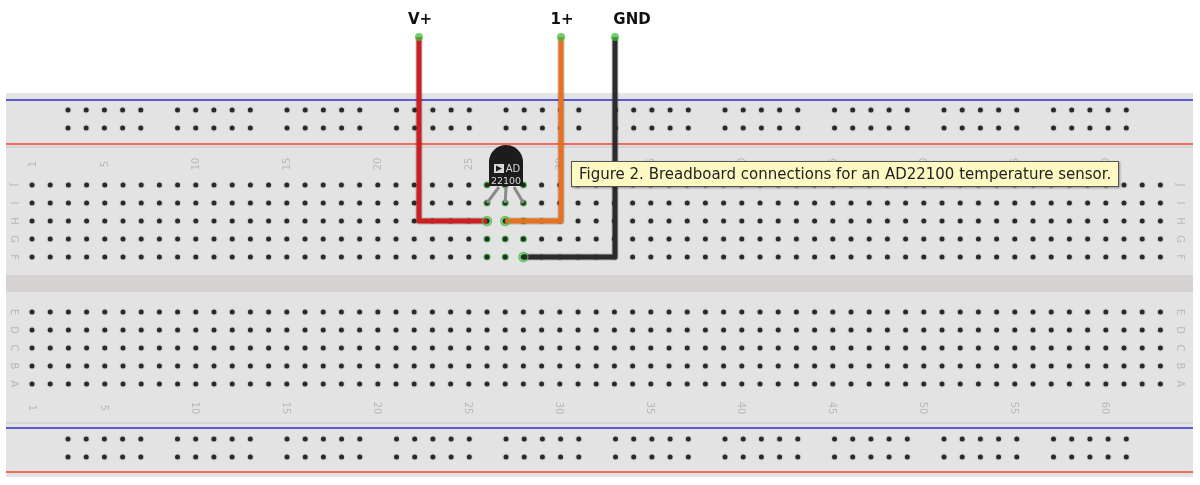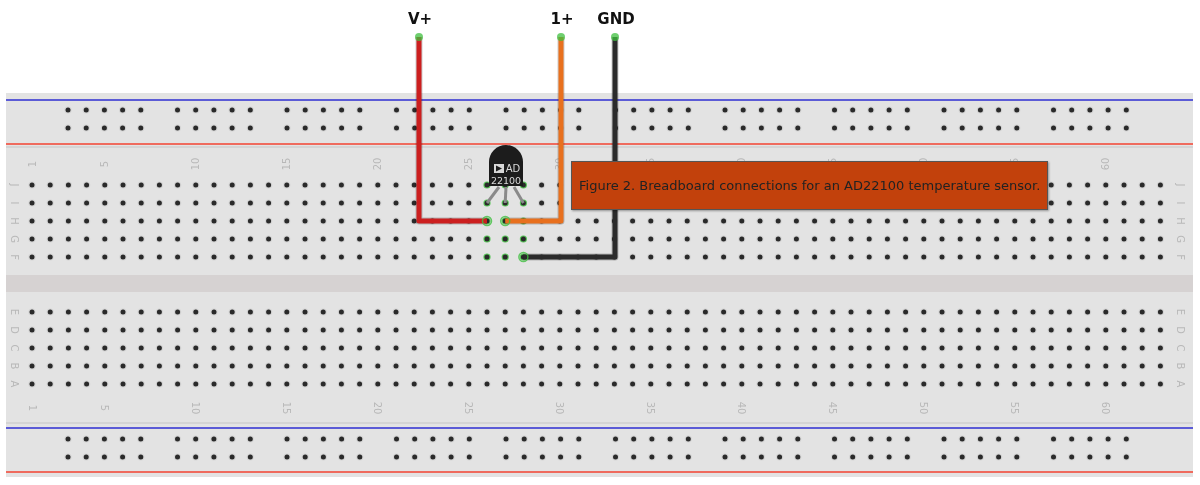--- a/index.html
+++ b/index.html
@@ -1,23 +1,23 @@
 <!DOCTYPE html>
 <html><head>
   <meta charset="utf-8">
   <style>
     html, body { margin: 0; padding: 0; background: #ffffff; }
     body { width: 1200px; height: 485px; position: relative; overflow: hidden;
            font-family: "Liberation Sans", sans-serif; }
     #stage { position: absolute; left: 0; top: 0; width: 1200px; height: 485px; }
     .pin-label { position: absolute; top: 10px; font-family: "DejaVu Sans", sans-serif;
                  font-weight: bold; font-size: 15px; color: #111; transform: translateX(-50%); }
-    .caption { position: absolute; left: 571px; top: 161px; padding: 16px 7px;
-               background: #c2410c; border: 1px solid #555; box-shadow: 1px 1px 2px rgba(0,0,0,0.35);
-               font-family: "DejaVu Sans", sans-serif; font-size: 13px; color: #222;
+    .caption { position: absolute; left: 571px; top: 161px; padding: 3px 7px;
+               background: #fef9c3; border: 1px solid #555; box-shadow: 1px 1px 2px rgba(0,0,0,0.35);
+               font-family: "DejaVu Sans", sans-serif; font-size: 15px; color: #222;
                white-space: nowrap; }
   </style>
 </head>
 <body>
 
 <svg id="stage" xmlns="http://www.w3.org/2000/svg" width="1200" height="485">
   <g id="board-layer">
       <rect x="6" y="93" width="1187" height="384" fill="#e3e3e3"></rect>
       <rect x="6" y="146" width="1187" height="2" fill="#d4d4d4"></rect>
       <rect x="6" y="422" width="1187" height="2" fill="#d4d4d4"></rect>
@@ -1754,15 +1754,15 @@
       <path d="M489,186 L489,162 A17,17 0 0 1 523,162 L523,186 Z" fill="#1c1c1c"></path>
       <rect x="494" y="164" width="10" height="9" fill="#d8d8d8"></rect>
       <path d="M496,165.5 L502,168.5 L496,171.5 Z" fill="#1c1c1c"></path>
       <text x="513" y="172" font-size="10" fill="#d8d8d8" font-family="DejaVu Sans, sans-serif" text-anchor="middle">AD</text>
       <text x="506" y="184" font-size="9.5" fill="#d8d8d8" font-family="DejaVu Sans, sans-serif" text-anchor="middle">22100</text>
     </g>
 </svg>
 
 <div class="pin-label" style="left:420px">V+</div>
 <div class="pin-label" style="left:562px">1+</div>
-<div class="pin-label" style="left:616px">GND</div>
+<div class="pin-label" style="left:632px">GND</div>
 
 <div class="caption">Figure 2. Breadboard connections for an AD22100 temperature sensor.</div>
 
 </body></html>

